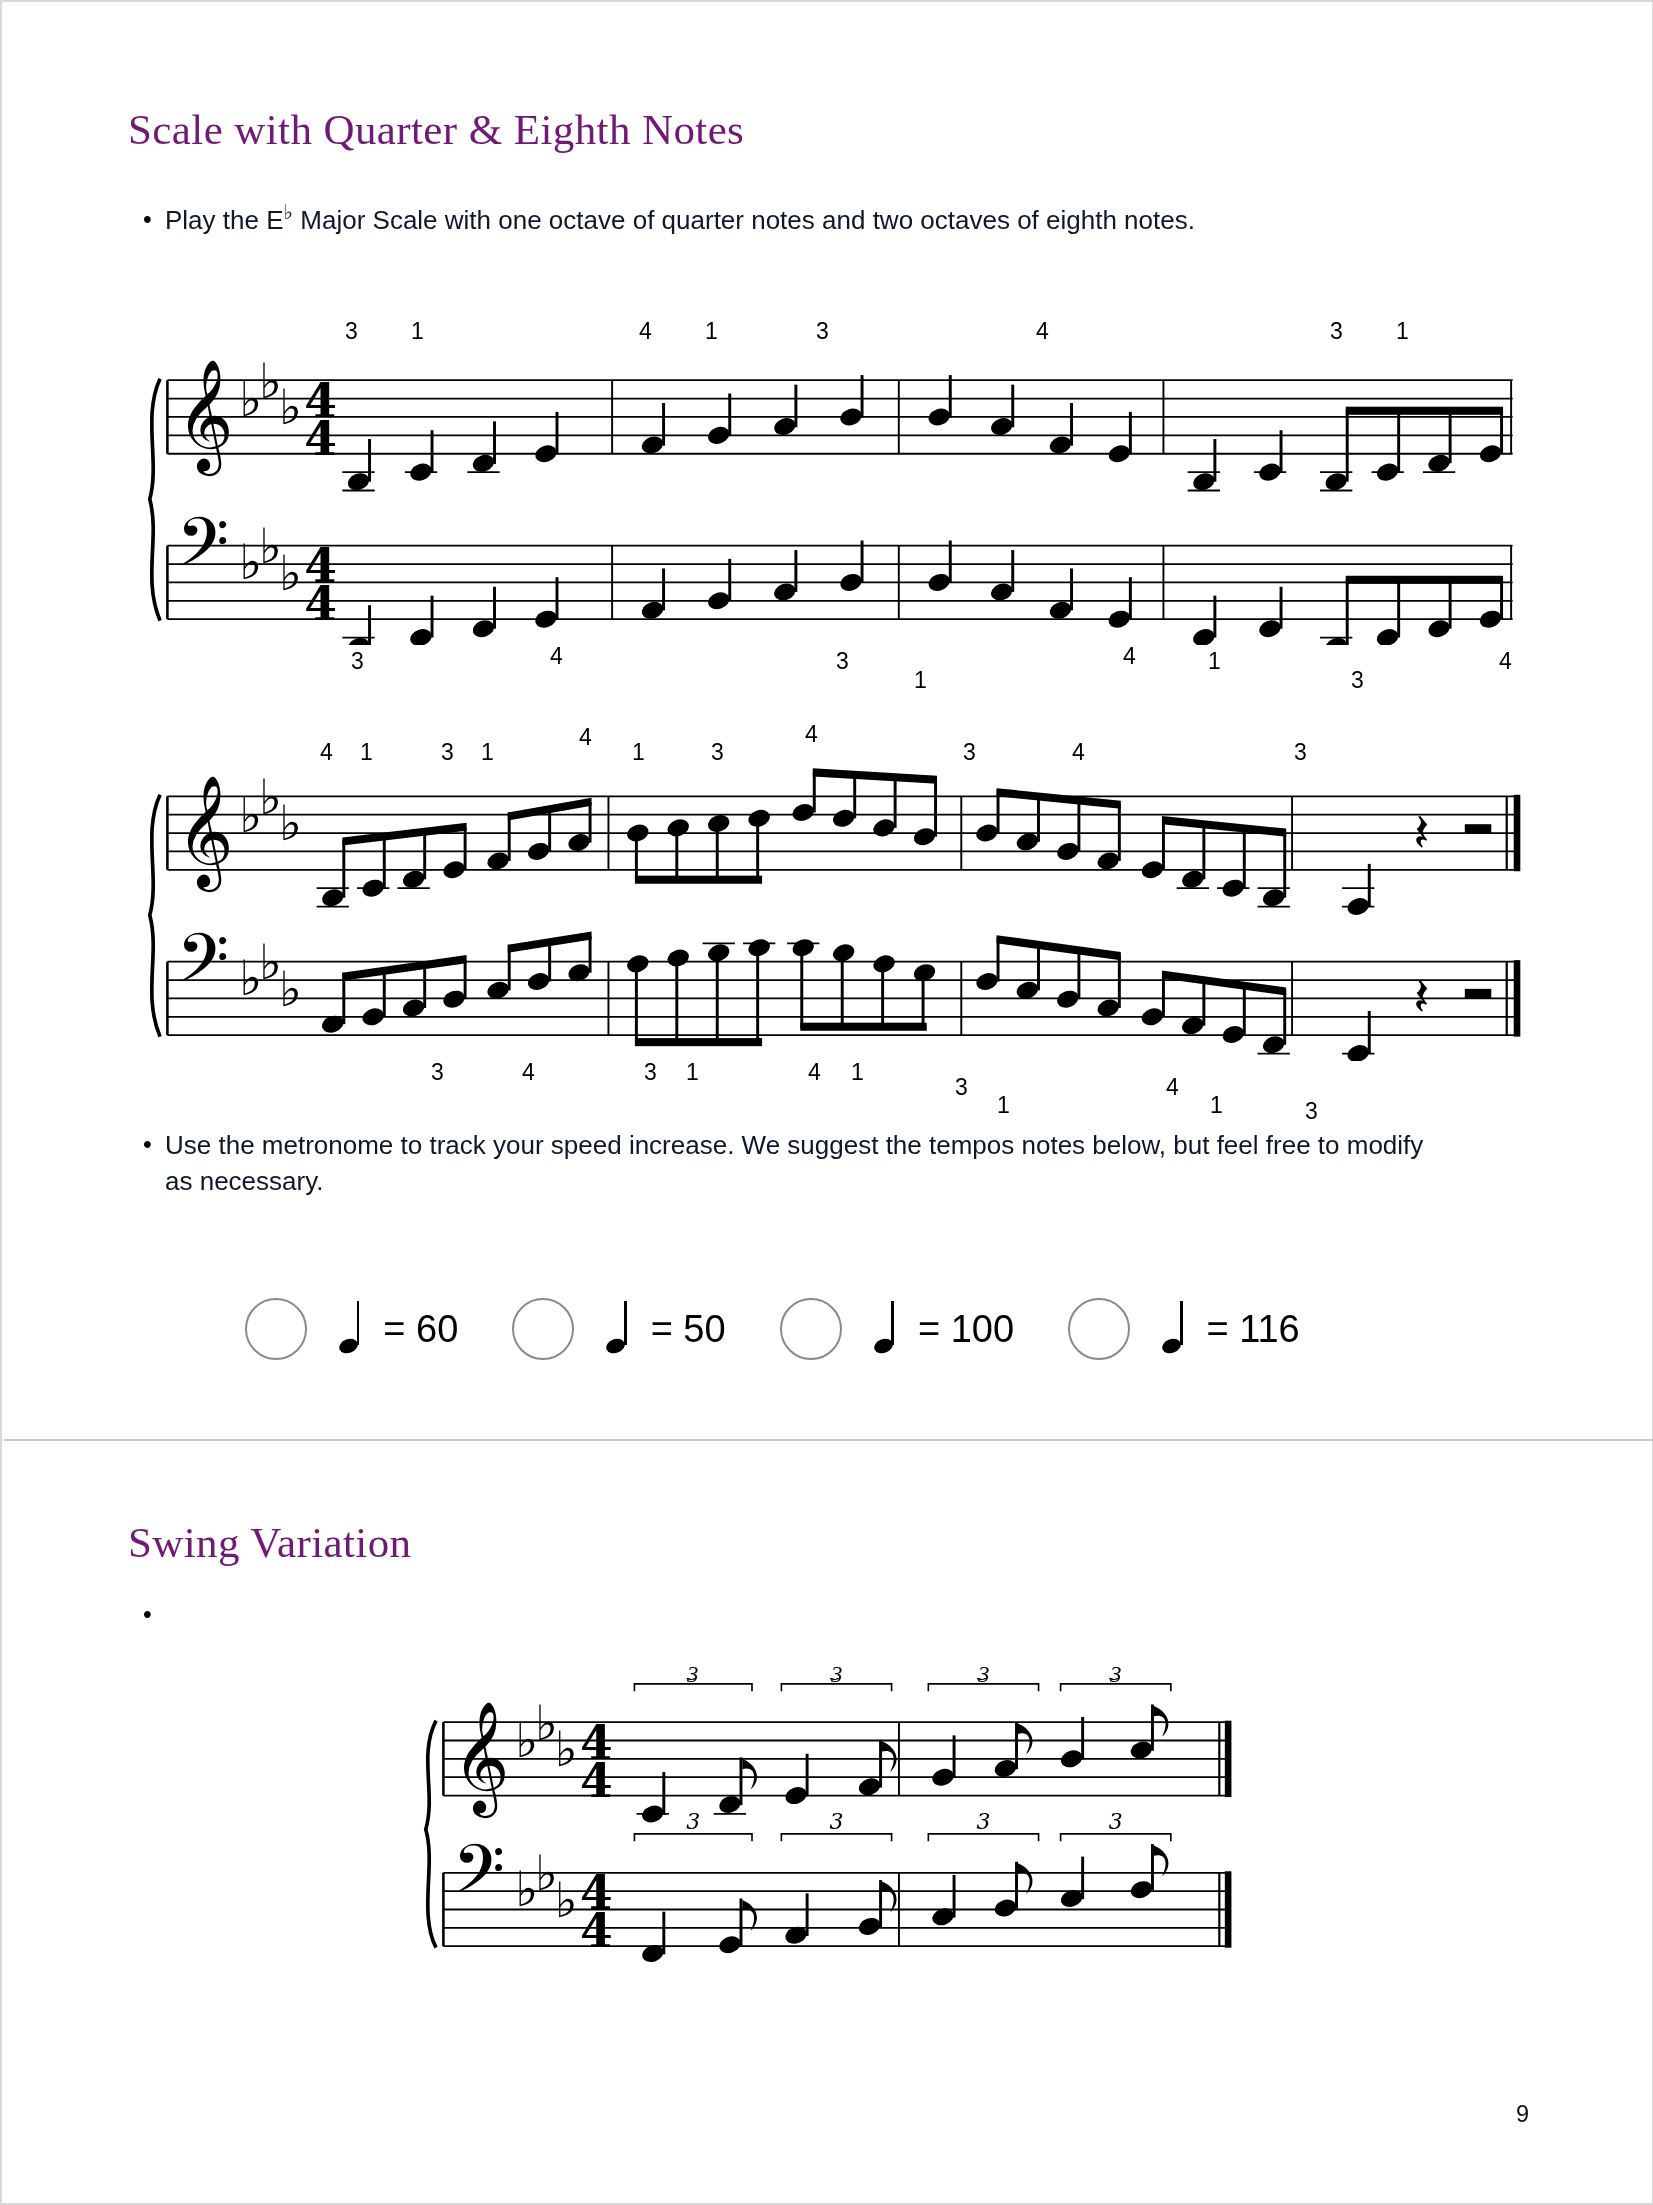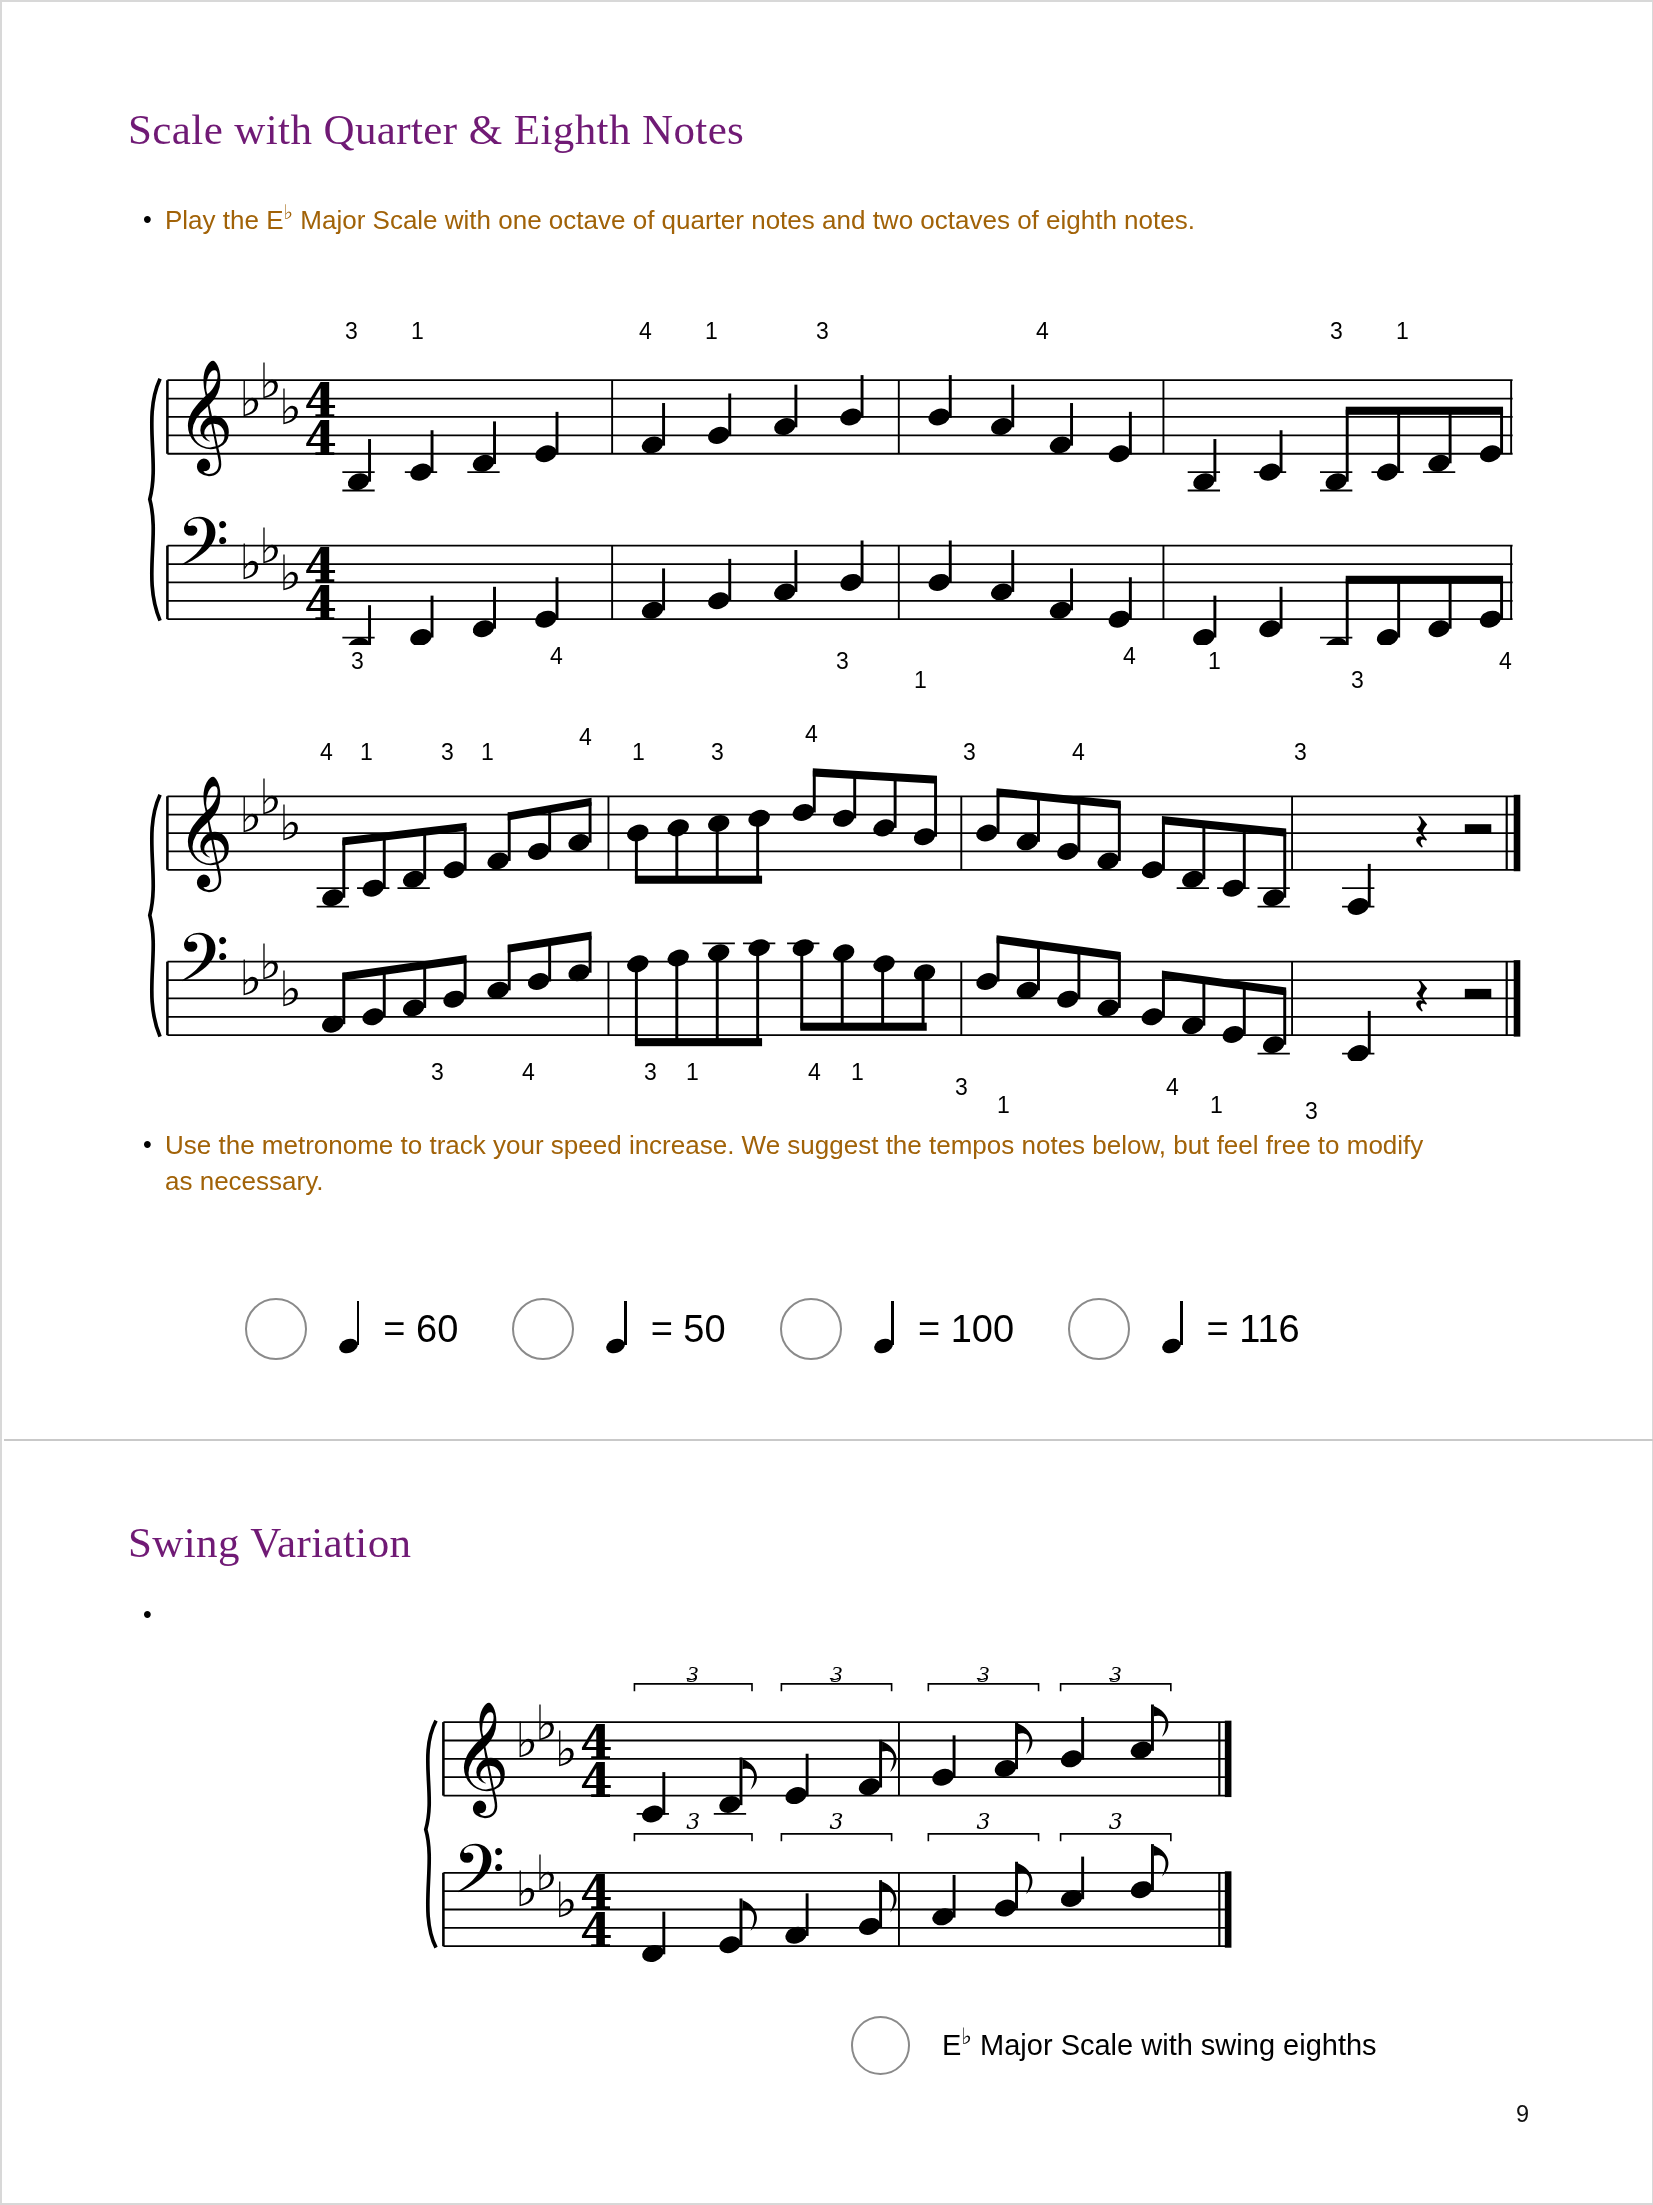--- a/index.html
+++ b/index.html
@@ -45,21 +45,21 @@
   .bullet-dot {
     width: 22px;
     font-size: 25px;
     line-height: 34px;
     text-align: left;
     flex: 0 0 22px;
   }
   .bullet-text {
     font-size: 26px;
     line-height: 36px;
-    color: #a16207;
+    color: #0f172a;
   }
   #bullet-1 { left: 141px; top: 200px; width: 1272px; }
   #bullet-2 { left: 141px; top: 1125px; width: 1294px; }
   #bullet-3 { left: 141px; top: 1595px; width: 1323px; }
 
   sup.flat {
     font-size: 0.78em;
     vertical-align: super;
     line-height: 0;
   }
@@ -855,23 +855,17 @@
         <text x="955" y="206">3</text>
       </g>
     </svg>
 
     <div class="finger" style="left:273px; top:-16px; font-style:italic; font-family:'Liberation Serif',serif;">3</div>
     <div class="finger" style="left:417px; top:-16px; font-style:italic; font-family:'Liberation Serif',serif;">3</div>
     <div class="finger" style="left:564px; top:-16px; font-style:italic; font-family:'Liberation Serif',serif;">3</div>
     <div class="finger" style="left:696px; top:-16px; font-style:italic; font-family:'Liberation Serif',serif;">3</div>
   </div>
 
-  <div id="swing-check-row">
-    <div class="checkbox-circle"></div>
-    <div id="swing-check-label">
-      <span>E</span><sup class="flat">♭</sup><span> Major Scale with swing eighths</span>
-    </div>
-  </div>
 
   <div id="page-number">9</div>
 
 </div>
 
 
 </body></html>

